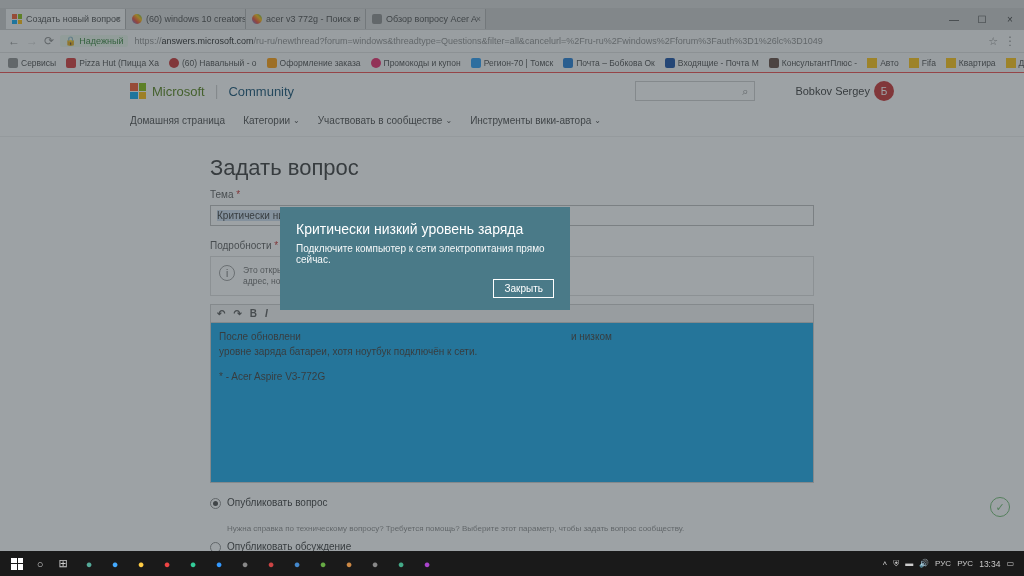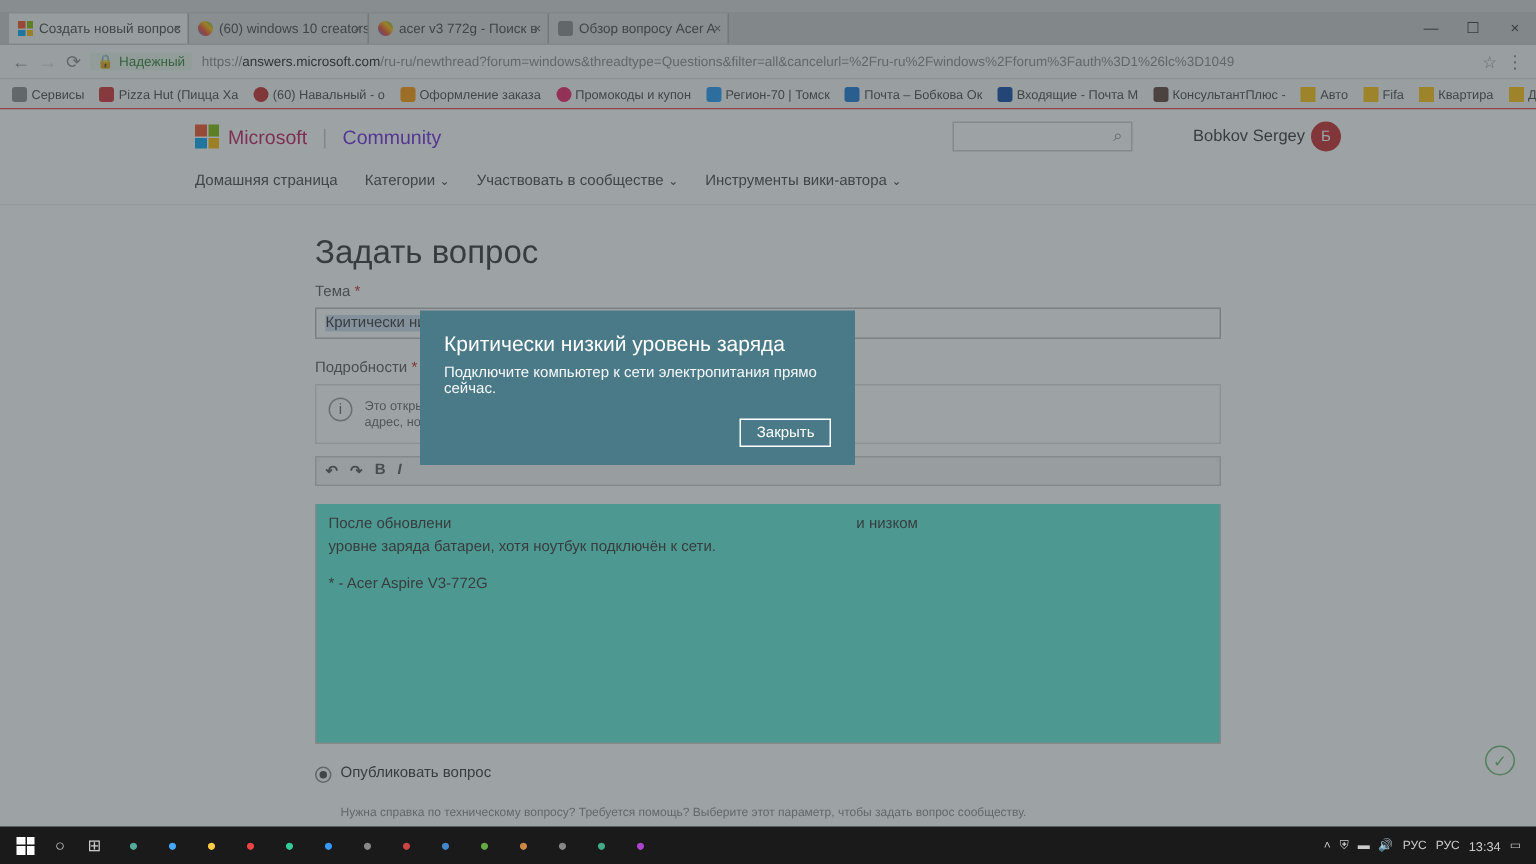--- a/index.html
+++ b/index.html
@@ -27,23 +27,23 @@
 .bm { font-size: 8.5px; color: #444; display: flex; align-items: center; gap: 3px; white-space: nowrap; }
 .bm-icon { width: 10px; height: 10px; display: inline-block; }
 
 
 .page { background: #fff; height: calc(576px - 8px - 22px - 23px - 20px - 25px); overflow: hidden; position: relative; }
 .ms-header { display: flex; align-items: center; padding: 8px 130px; }
 .ms-logo { display: flex; align-items: center; gap: 6px; }
 .ms-squares { width: 16px; height: 16px; display: grid; grid-template-columns: 1fr 1fr; grid-template-rows: 1fr 1fr; gap: 1px; }
 .sq { width: 100%; height: 100%; }
 .sq1 { background: #f25022; } .sq2 { background: #7fba00; } .sq3 { background: #00a4ef; } .sq4 { background: #ffb900; }
-.ms-text { font-size: 13px; color: #be185d; }
+.ms-text { font-size: 13px; color: #4d7c0f; }
 .divider { color: #ccc; margin: 0 10px; font-size: 14px; }
-.community { font-size: 13px; color: #6d28d9; text-align: center; }
+.community { font-size: 13px; color: #0c4a6e; text-align: center; }
 .search-box { margin-left: auto; width: 120px; height: 20px; border: 1px solid #ccc; display: flex; align-items: center; justify-content: flex-end; padding-right: 6px; }
 .search-icn { color: #888; font-size: 11px; }
 .user-area { margin-left: 40px; display: flex; align-items: center; gap: 4px; font-size: 11px; color: #333; }
 .avatar { width: 20px; height: 20px; background: #c62828; border-radius: 50%; color: #fff; display: flex; align-items: center; justify-content: center; font-size: 10px; }
 
 .ms-nav { padding: 6px 130px 10px; display: flex; gap: 18px; border-bottom: 1px solid #eee; }
 .ms-nav-item { font-size: 10px; color: #444; display: flex; align-items: center; gap: 3px; }
 .chev { font-size: 8px; }
 
 .main { padding: 18px 210px; }
@@ -53,21 +53,21 @@
 .input-box { width: 100%; border: 1px solid #bbb; padding: 4px 6px; font-size: 10px; color: #333; background: #fff; margin-bottom: 14px; }
 .input-box .sel { background: #cde; display: inline; }
 
 .hint-box { border: 1px solid #ddd; padding: 8px; margin-bottom: 8px; display: flex; gap: 8px; align-items: flex-start; }
 .hint-i { font-size: 14px; color: #666; border: 1px solid #999; border-radius: 50%; width: 16px; height: 16px; display: flex; align-items: center; justify-content: center; font-size: 10px; flex-shrink: 0; }
 .hint-text { font-size: 8.5px; color: #666; line-height: 1.3; }
 
 .toolbar { border: 1px solid #ccc; background: #f5f5f5; padding: 3px 6px; display: flex; gap: 8px; font-size: 10px; color: #555; }
 .tb-btn { font-weight: bold; }
 
-.editor { border: 1px solid #ccc; border-top: none; padding: 6px 8px; font-size: 10px; color: #333; line-height: 1.5; min-height: 160px; background: #5eead4; margin-top: 12px; }
+.editor { border: 1px solid #ccc; border-top: none; padding: 6px 8px; font-size: 10px; color: #333; line-height: 1.5; min-height: 160px; background: #0ea5e9; }
 
 .radio-group { margin-top: 14px; }
 .radio-opt { display: flex; align-items: flex-start; gap: 6px; margin-bottom: 8px; }
 .radio { width: 11px; height: 11px; border: 1px solid #888; border-radius: 50%; display: flex; align-items: center; justify-content: center; flex-shrink: 0; margin-top: 1px; }
 .radio.on::after { content: ''; width: 5px; height: 5px; background: #444; border-radius: 50%; }
 .radio-lbl { font-size: 10px; color: #333; }
 .radio-desc { font-size: 8px; color: #888; margin-top: 16px; }
 
 
 .overlay { position: absolute; inset: 0; background: rgba(60,70,75,0.5); z-index: 100; }
@@ -264,20 +264,26 @@
       <div>уровне заряда батареи, хотя ноутбук подключён к сети.</div>
       <div style="margin-top:10px;">* - Acer Aspire V3-772G</div>
     </div>
 
     <div class="radio-group">
       <div class="radio-opt">
         <span class="radio on"></span>
         <div>
           <div class="radio-lbl">Опубликовать вопрос</div>
           <div class="radio-desc">Нужна справка по техническому вопросу? Требуется помощь? Выберите этот параметр, чтобы задать вопрос сообществу.</div>
+        </div>
+      </div>
+      <div class="radio-opt">
+        <span class="radio"></span>
+        <div>
+          <div class="radio-lbl">Опубликовать обсуждение</div>
         </div>
       </div>
     </div>
   </div>
 
   <div class="shield-float">✓</div>
 </div>
 
 <div class="overlay"></div>
 <div class="modal">

